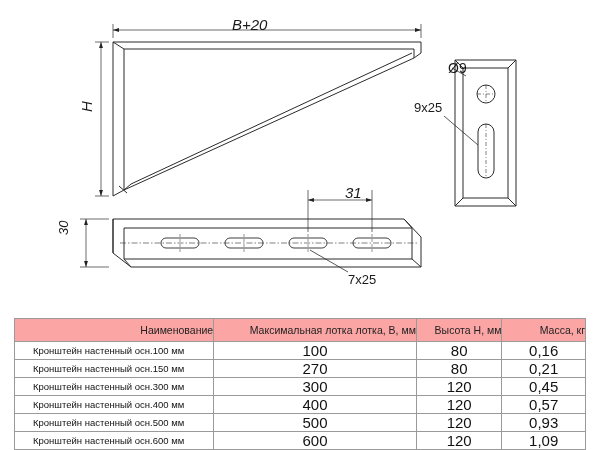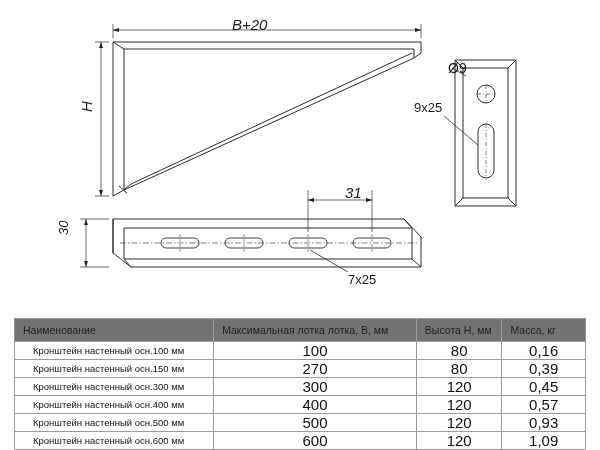--- a/index.html
+++ b/index.html
@@ -39,25 +39,25 @@
     width:572px;
     font-size:10px;
   }
   th,td{
     border:1px solid #9a9a9a;
     padding:0;
     height:17px;
     line-height:17px;
   }
   thead th{
-    background:#737373;
+    background:#fca5a5;
     font-weight:normal;
     font-size:10.5px;
     color:#222;
-    text-align:left;
+    text-align:right;
     height:22px;
     line-height:22px;
     padding-left:8px;
   }
   td.name{
     text-align:left;
     padding-left:18px;
     font-size:9.5px;
   }
   td.num{
@@ -202,21 +202,21 @@
       <tr>
         <td class="name">Кронштейн настенный осн.100 мм</td>
         <td class="num">100</td>
         <td class="num">80</td>
         <td class="num">0,16</td>
       </tr>
       <tr>
         <td class="name">Кронштейн настенный осн.150 мм</td>
         <td class="num">270</td>
         <td class="num">80</td>
-        <td class="num">0,39</td>
+        <td class="num">0,21</td>
       </tr>
       <tr>
         <td class="name">Кронштейн настенный осн.300 мм</td>
         <td class="num">300</td>
         <td class="num">120</td>
         <td class="num">0,45</td>
       </tr>
       <tr>
         <td class="name">Кронштейн настенный осн.400 мм</td>
         <td class="num">400</td>

